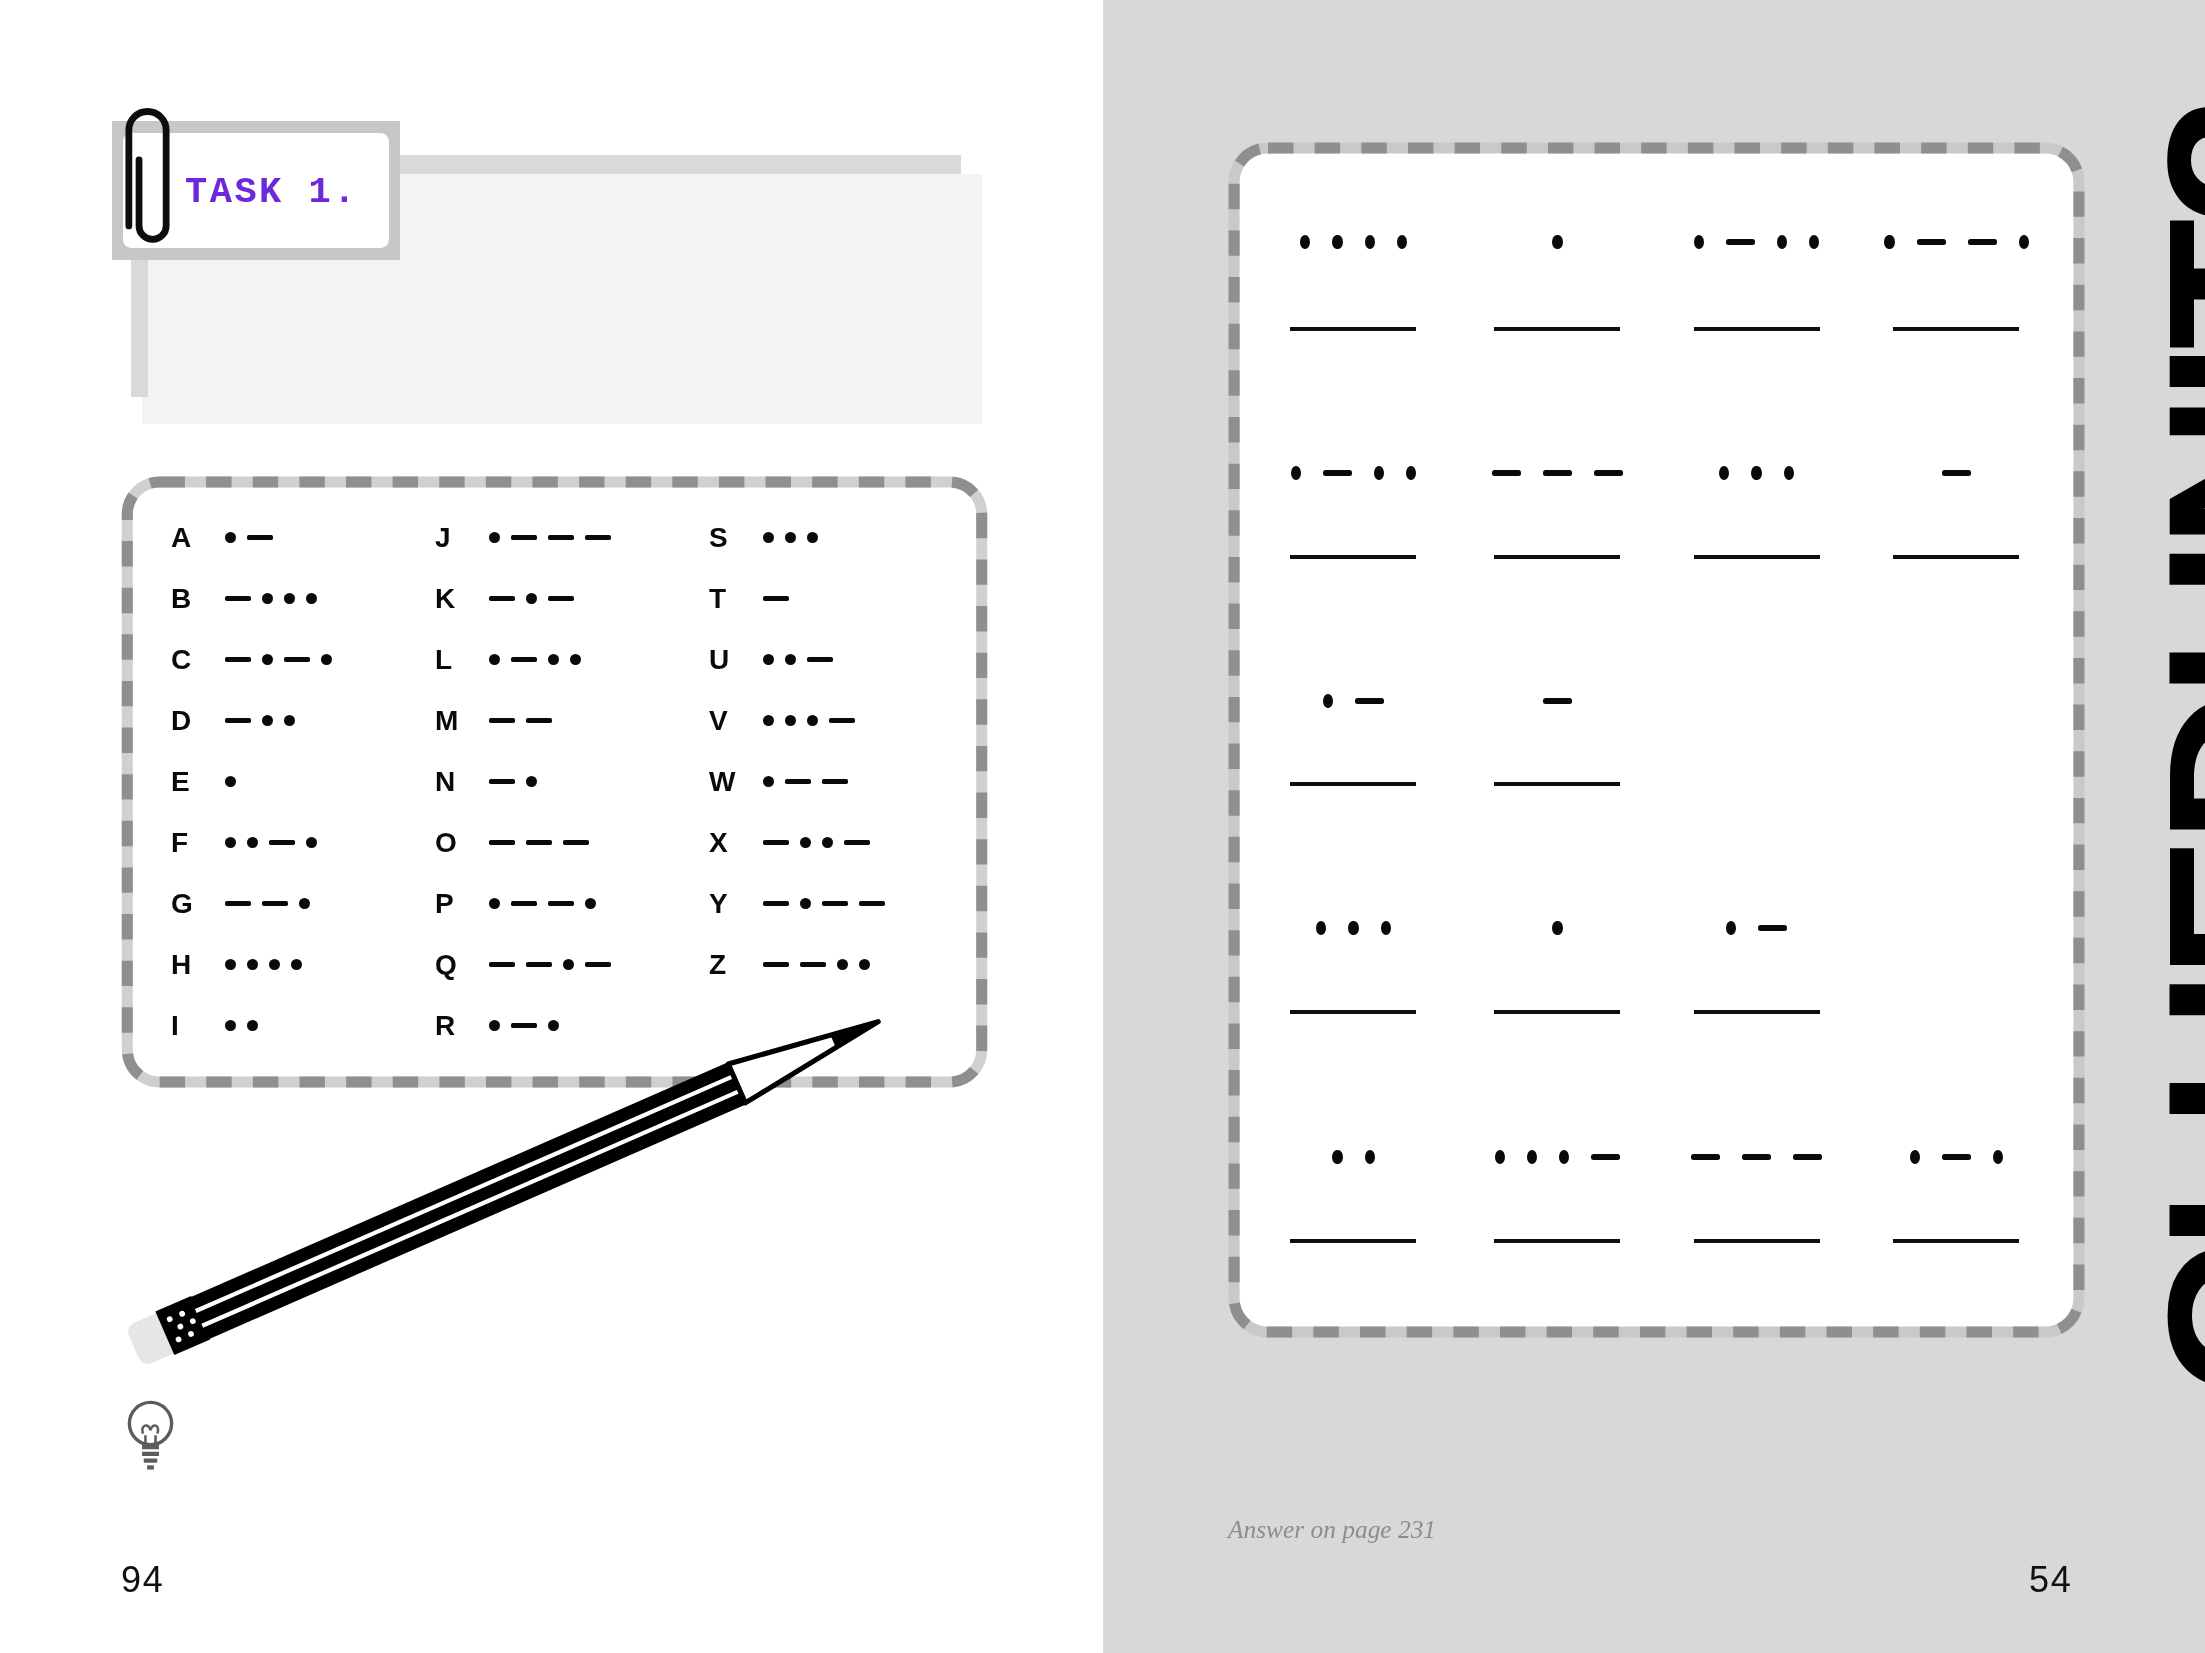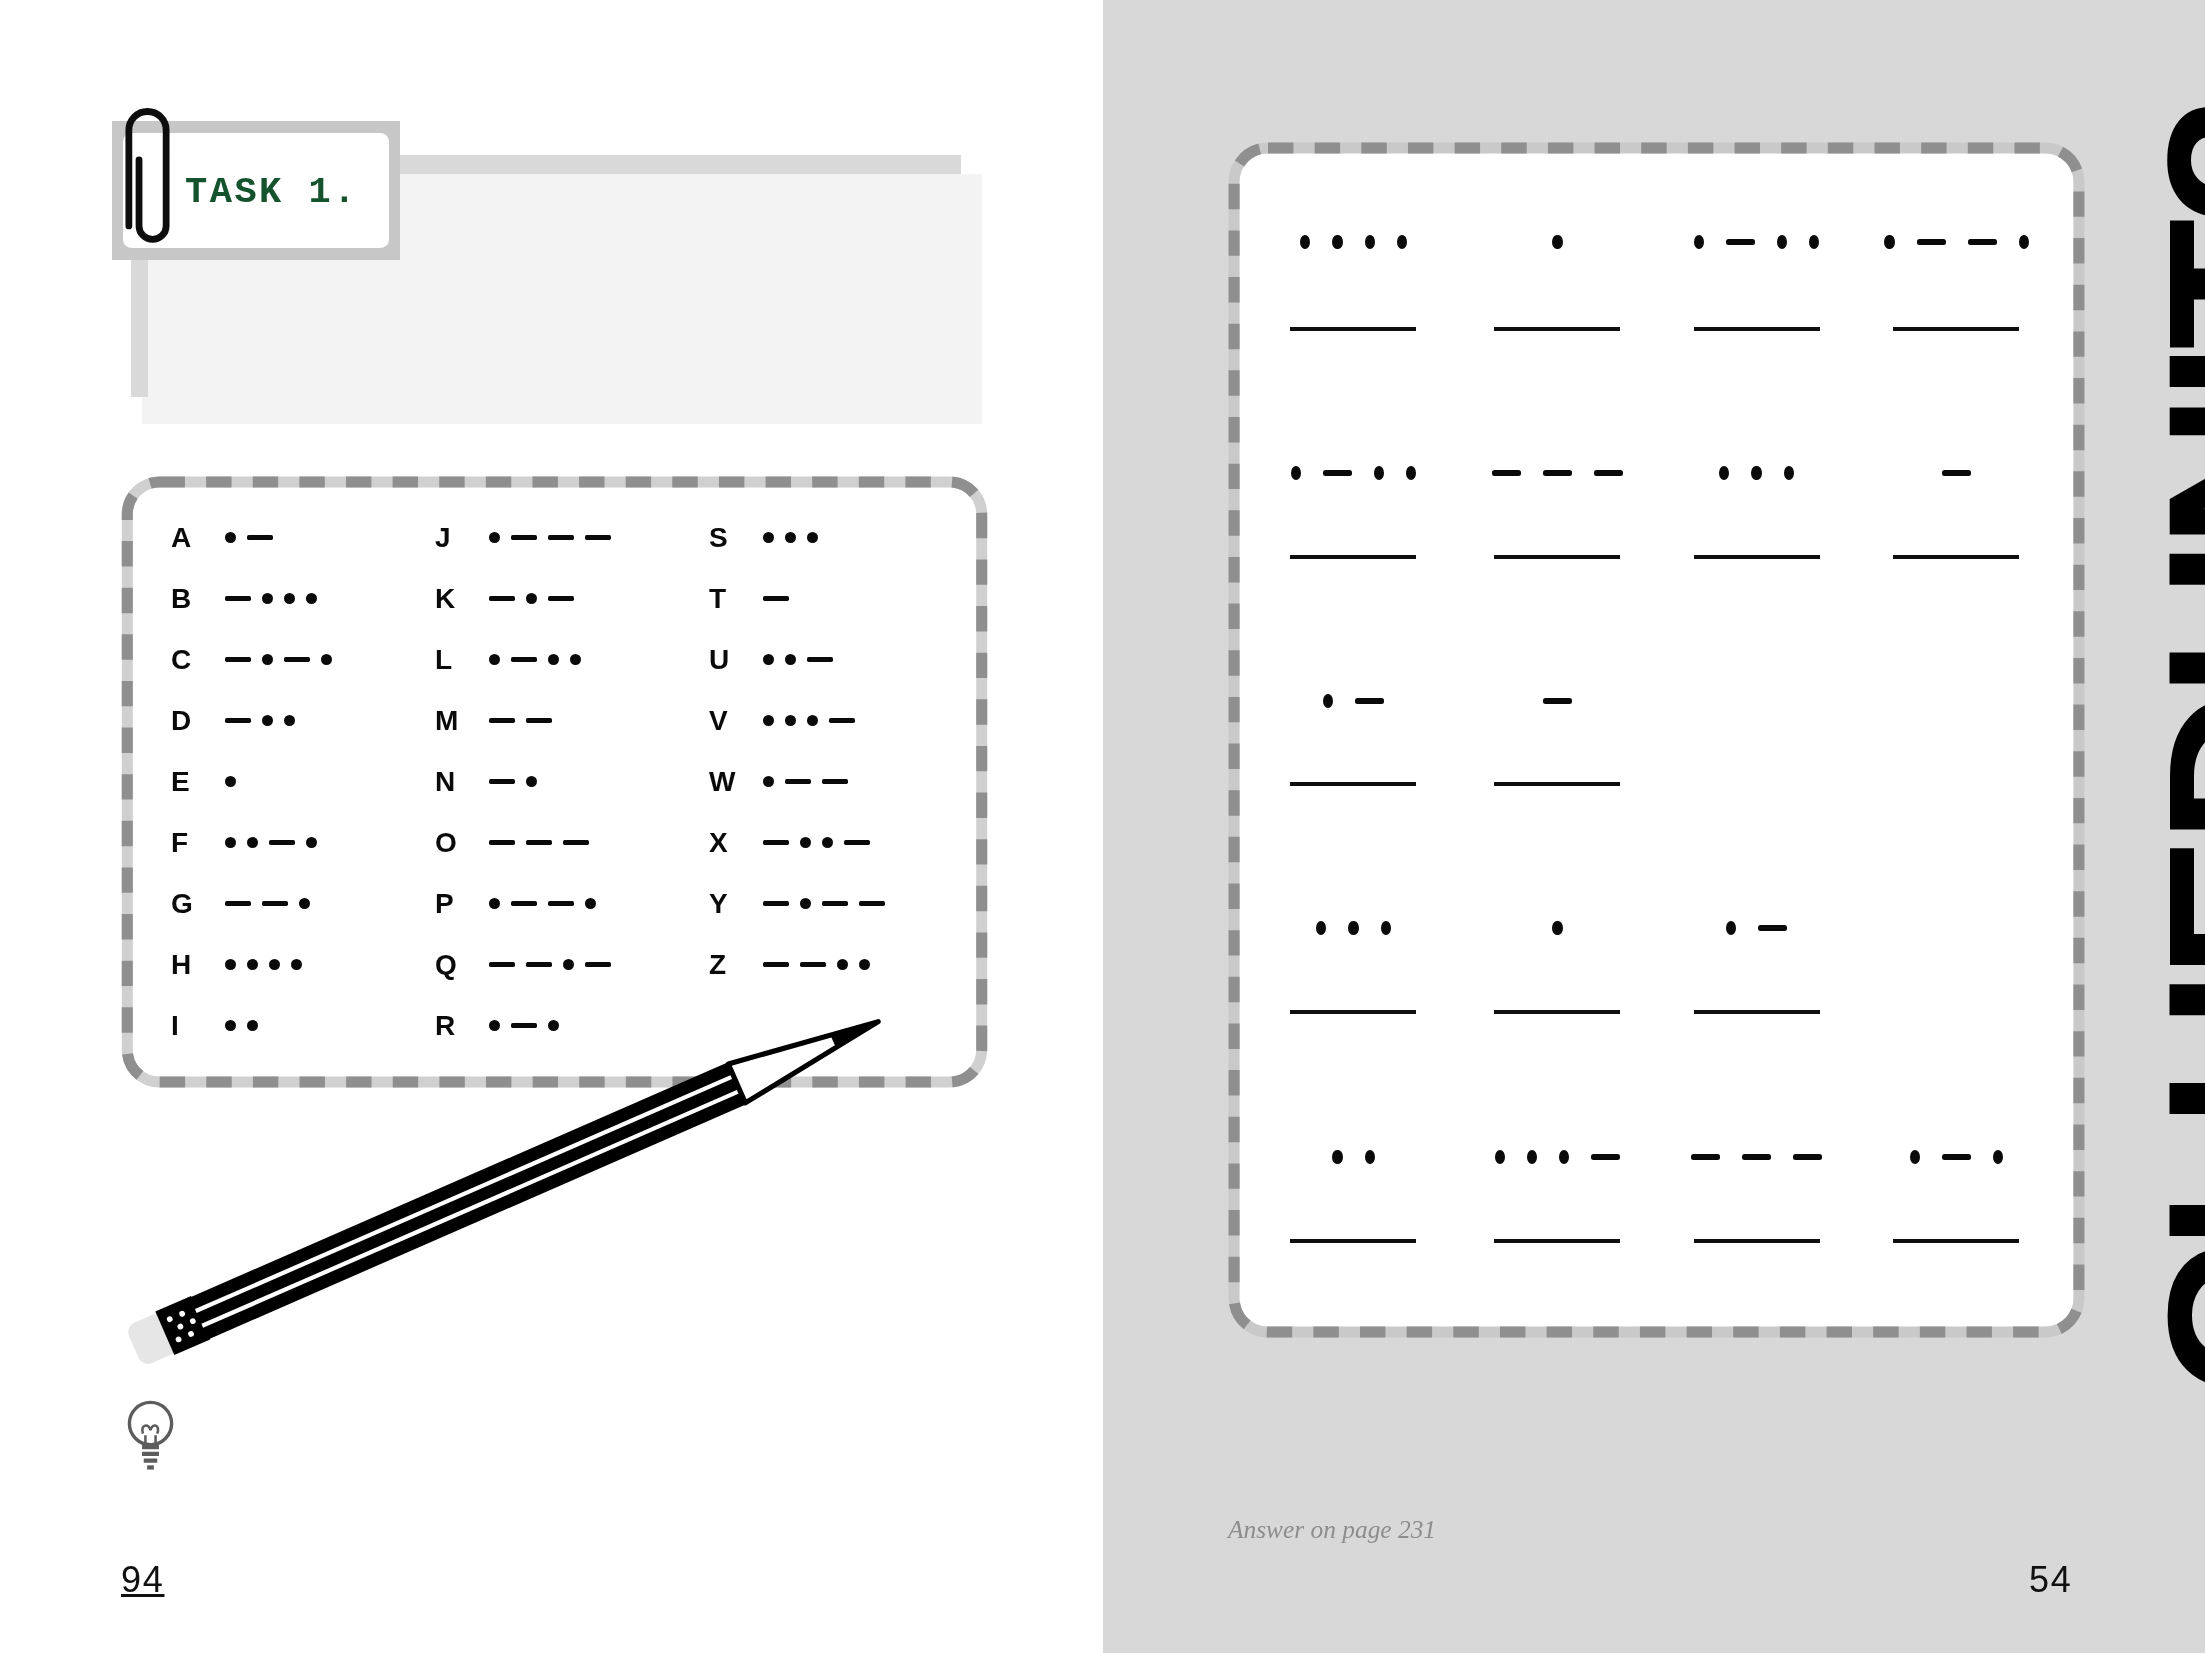--- a/index.html
+++ b/index.html
@@ -8,21 +8,21 @@
          font-family:"Liberation Sans",sans-serif;color:#111;}
   
   .right-bg{position:absolute;left:1103px;top:0;width:1103px;height:1654px;background:#d8d8d8;}
   
   .hdr-bar{position:absolute;left:356px;top:155px;width:605px;height:49px;background:#d9d9d9;}
   .hdr-panel{position:absolute;left:142px;top:174px;width:840px;height:250px;background:#f3f3f3;}
   .strip-under-task{position:absolute;left:131px;top:260px;width:17px;height:137px;background:#d9d9d9;}
   .task-frame{position:absolute;left:112px;top:121px;width:288px;height:139px;background:#c7c7c7;}
   .task-card{position:absolute;left:123px;top:133px;width:266px;height:115px;background:#ffffff;border-radius:8.5px;}
   .task-label{position:absolute;left:185px;top:171px;font-family:"Liberation Mono",monospace;
-              font-weight:700;font-size:37px;letter-spacing:2.5px;color:#14532d;}
+              font-weight:700;font-size:37px;letter-spacing:2.5px;color:#6d28d9;}
   .paperclip{position:absolute;left:117px;top:92px;}
   .instructions{position:absolute;left:185px;top:285px;font-family:"Liberation Serif",serif;
                 font-size:26px;line-height:48px;color:#1d1d1d;}
   
   .keybox-svg{position:absolute;left:121px;top:476px;}
   .kcol{position:absolute;top:507px;}
   #kcol1{left:171px;} #kcol2{left:435px;} #kcol3{left:709px;}
   .krow{height:61px;display:flex;align-items:center;}
   .kletter{width:54px;font-weight:600;font-size:28px;color:#0a0a0a;}
   .kcode{display:flex;align-items:center;gap:11px;}
@@ -38,21 +38,21 @@
   .puzzlebox-svg{position:absolute;left:1228px;top:142px;}
   .pcell{position:absolute;width:187px;height:34px;display:flex;justify-content:center;
          align-items:center;gap:22px;}
   .pdot{width:10.2px;height:14.4px;border-radius:50%;background:#0a0a0a;}
   .pdash{width:29px;height:6.8px;border-radius:2.5px;background:#0a0a0a;}
   .pblank{position:absolute;width:126px;height:4.2px;background:#0f0f0f;}
   
   .answer-note{position:absolute;left:1228px;top:1515px;font-family:"Liberation Serif",serif;
                font-style:italic;font-size:25.4px;color:#8d8d8d;}
   .pagenum{position:absolute;font-size:36px;letter-spacing:1.7px;color:#101010;}
-  #pn-left{left:121px;top:1559px;text-decoration:underline;}
+  #pn-left{left:121px;top:1559px;}
   #pn-right{left:2029px;top:1559px;}
   
   .edge-text{position:absolute;left:2119px;top:1398px;transform:rotate(-90deg);
              transform-origin:0 0;white-space:nowrap;font-weight:900;font-size:216px;
              letter-spacing:-8.5px;color:#000;}
 </style>
 </head>
 <body>
 
 <div id="stage">

